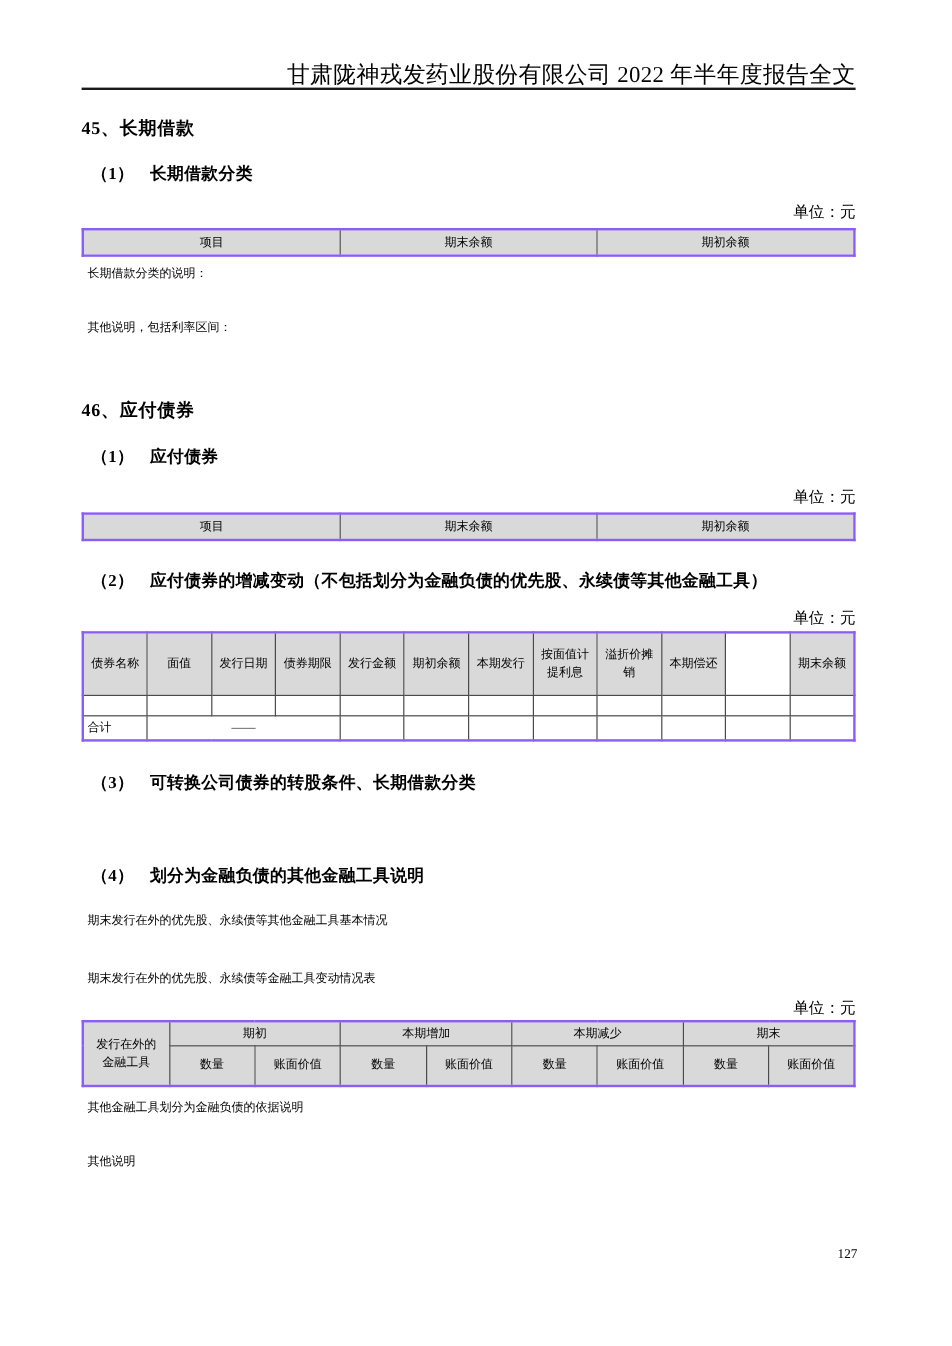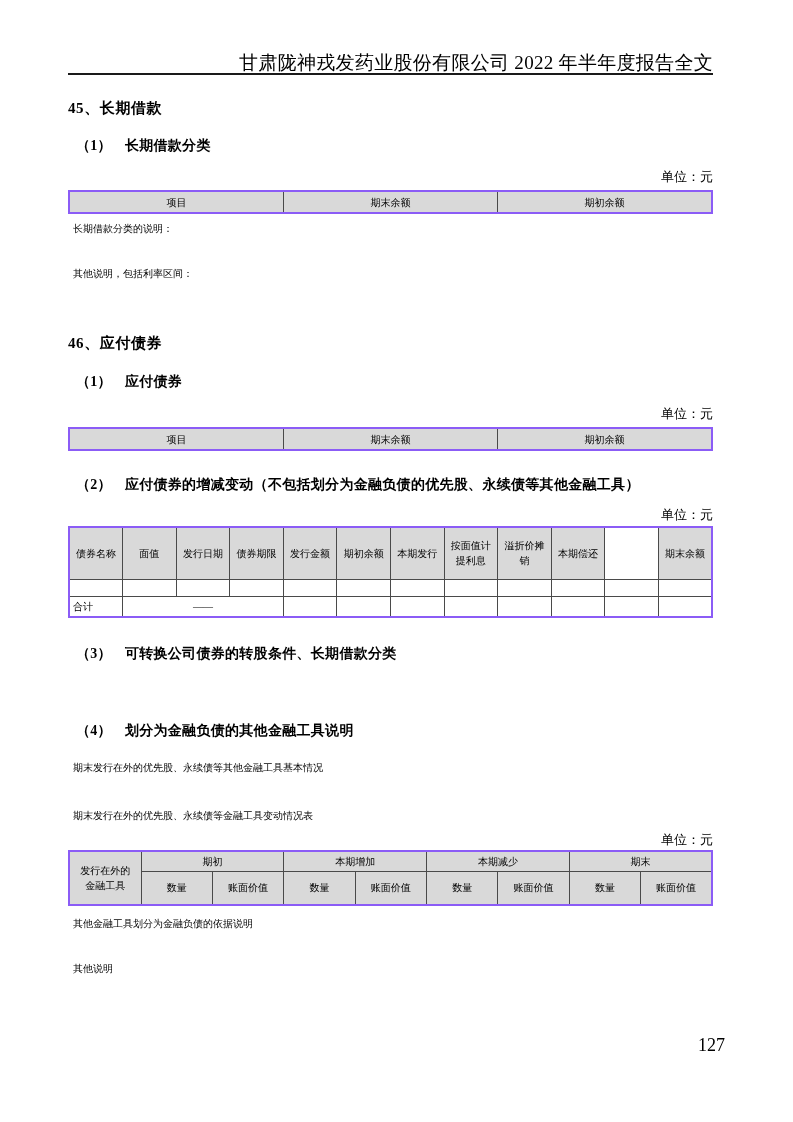--- a/index.html
+++ b/index.html
@@ -77,21 +77,21 @@
   .bond-tbl td.total-label { text-align: left; }
 
   .inst-tbl tr.grp th { height: 20px; }
   .inst-tbl tr.sub th { height: 34px; }
   .inst-tbl th.inst-col0 { padding: 2px 9px; }
 
   .page-number {
     position: absolute;
     left: 698px;
     top: 1038px;
-    font-size: 18px;
+    font-size: 11px;
     line-height: 14px;
   }
 </style>
 </head>
 <body>
 
 <div class="page">
   <div class="content">
 
     <div class="doc-header">

